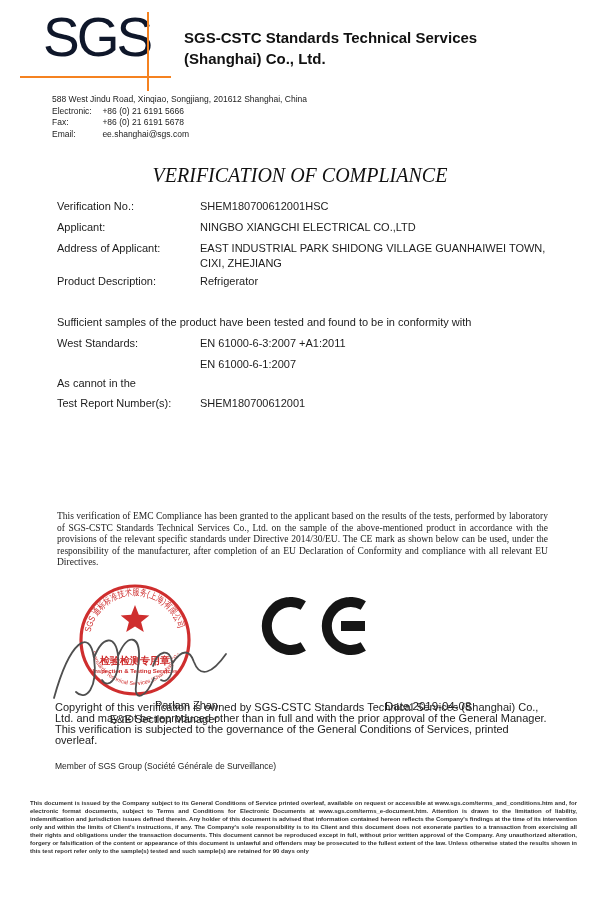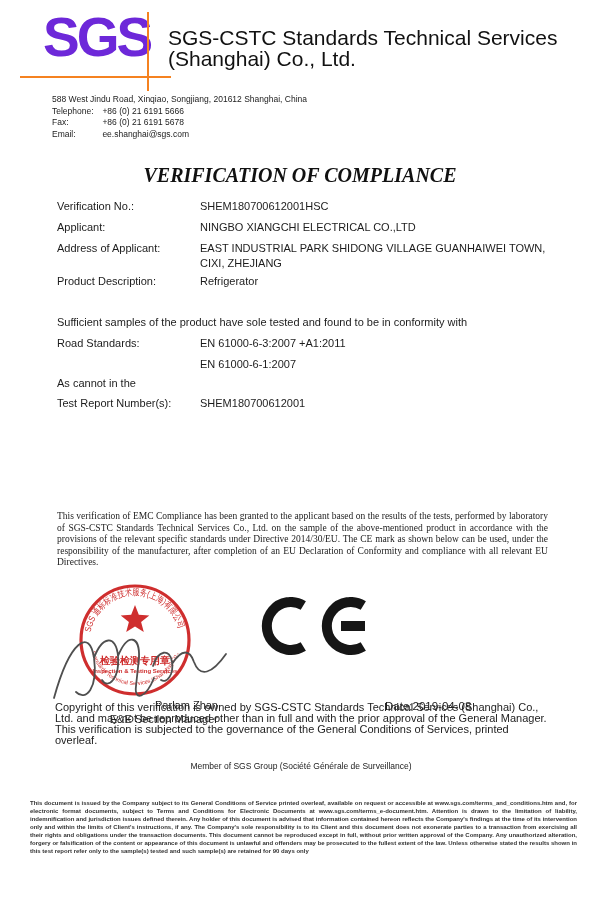--- a/index.html
+++ b/index.html
@@ -1,31 +1,31 @@
 <!DOCTYPE html>
 <html><head>
 <meta charset="utf-8">
 <style>
   html,body{margin:0;padding:0;background:#ffffff;}
   .page{position:relative;width:600px;height:900px;background:#ffffff;overflow:hidden;
         font-family:"Liberation Sans",sans-serif;color:#1c1c1c;}
 
   
-  .logo-text{position:absolute;left:43px;top:10px;font-weight:bold;font-size:55px;
-             letter-spacing:-3px;color:#6d28d9;line-height:1;}
+  .logo-text{position:absolute;left:43px;top:10px;font-weight:normal;font-size:55px;
+             letter-spacing:-3px;color:#0f172a;line-height:1;}
   .logo-vline{position:absolute;left:147px;top:12px;width:2px;height:79px;background:#f58220;}
   .logo-hline{position:absolute;left:20px;top:76px;width:151px;height:2px;background:#f58220;}
-  .company-name{position:absolute;left:168px;top:27px;font-size:21px;font-weight:normal;
+  .company-name{position:absolute;left:184px;top:27px;font-size:15px;font-weight:bold;
                 line-height:21px;color:#111;}
   .contact{position:absolute;left:52px;top:94px;font-size:8.5px;line-height:11.5px;color:#222;}
   .contact .clbl{display:inline-block;width:48px;}
 
   
   .doc-title{position:absolute;left:0;top:164px;width:600px;text-align:center;
-             font-family:"Liberation Serif",serif;font-style:italic;font-weight:bold;
+             font-family:"Liberation Serif",serif;font-style:italic;font-weight:normal;
              font-size:20px;color:#111;}
 
   
   .frow{position:absolute;left:57px;font-size:11px;line-height:15px;color:#1c1c1c;}
   .frow .lbl{display:inline-block;width:143px;vertical-align:top;}
   .frow .val{display:inline-block;width:362px;vertical-align:top;}
   .sentence{position:absolute;left:57px;width:500px;font-size:11px;color:#1c1c1c;}
 
   .grant-par{position:absolute;left:57px;top:511px;width:491px;font-size:9.5px;
              line-height:11.6px;text-align:justify;color:#222;font-family:Liberation Serif, serif;}
@@ -36,21 +36,21 @@
   .signatory{position:absolute;left:58px;top:699px;width:160px;text-align:right;
              font-size:11px;line-height:13.5px;color:#222;}
 
   .ce-svg{position:absolute;left:258px;top:597px;}
 
   .date-line{position:absolute;left:385px;top:700px;font-size:11.5px;color:#222;}
   .date-line .dval{}
 
   .copyright{position:absolute;left:55px;top:702px;width:492px;font-size:11px;
              line-height:11px;color:#222;}
-  .member{position:absolute;left:55px;top:761px;width:492px;text-align:center;
+  .member{position:absolute;left:55px;top:761px;width:492px;
           font-size:8.5px;color:#222;}
 
   .footer-legal{position:absolute;left:30px;top:799px;width:547px;font-size:6px;
                 line-height:8px;font-weight:bold;text-align:justify;color:#333;}
 </style>
 </head>
 <body>
 
 <div class="page">
 
@@ -59,21 +59,21 @@
   <div class="logo-hline"></div>
 
   <div class="company-name">
     <div>SGS-CSTC Standards Technical Services</div>
     <div>(Shanghai) Co., Ltd.</div>
   </div>
 
   <div class="contact">
     <div>588 West Jindu Road, Xinqiao, Songjiang, 201612 Shanghai, China</div>
     <div>
-      <span class="clbl">Telephone:</span>
+      <span class="clbl">Electronic:</span>
       <span>+86 (0) 21 6191 5666</span>
     </div>
     <div>
       <span class="clbl">Fax:</span>
       <span>+86 (0) 21 6191 5678</span>
     </div>
     <div>
       <span class="clbl">Email:</span>
       <span>ee.shanghai@sgs.com</span>
     </div>
@@ -87,24 +87,24 @@
   <div class="frow" style="top:220px">
     <span class="lbl">Applicant:</span><span class="val">NINGBO XIANGCHI ELECTRICAL CO.,LTD</span>
   </div>
   <div class="frow" style="top:241px">
     <span class="lbl">Address of Applicant:</span><span class="val">EAST INDUSTRIAL PARK SHIDONG VILLAGE GUANHAIWEI TOWN, CIXI, ZHEJIANG</span>
   </div>
   <div class="frow" style="top:274px">
     <span class="lbl">Product Description:</span><span class="val">Refrigerator</span>
   </div>
 
-  <div class="sentence" style="top:316px">Sufficient samples of the product have sole tested and found to be in conformity with</div>
+  <div class="sentence" style="top:316px">Sufficient samples of the product have been tested and found to be in conformity with</div>
 
   <div class="frow" style="top:336px">
-    <span class="lbl">Road Standards:</span><span class="val">EN 61000-6-3:2007 +A1:2011</span>
+    <span class="lbl">West Standards:</span><span class="val">EN 61000-6-3:2007 +A1:2011</span>
   </div>
   <div class="frow" style="top:357px">
     <span class="lbl"></span><span class="val">EN 61000-6-1:2007</span>
   </div>
 
   <div class="sentence" style="top:377px">As cannot in the</div>
 
   <div class="frow" style="top:396px">
     <span class="lbl">Test Report Number(s):</span><span class="val">SHEM180700612001</span>
   </div>

